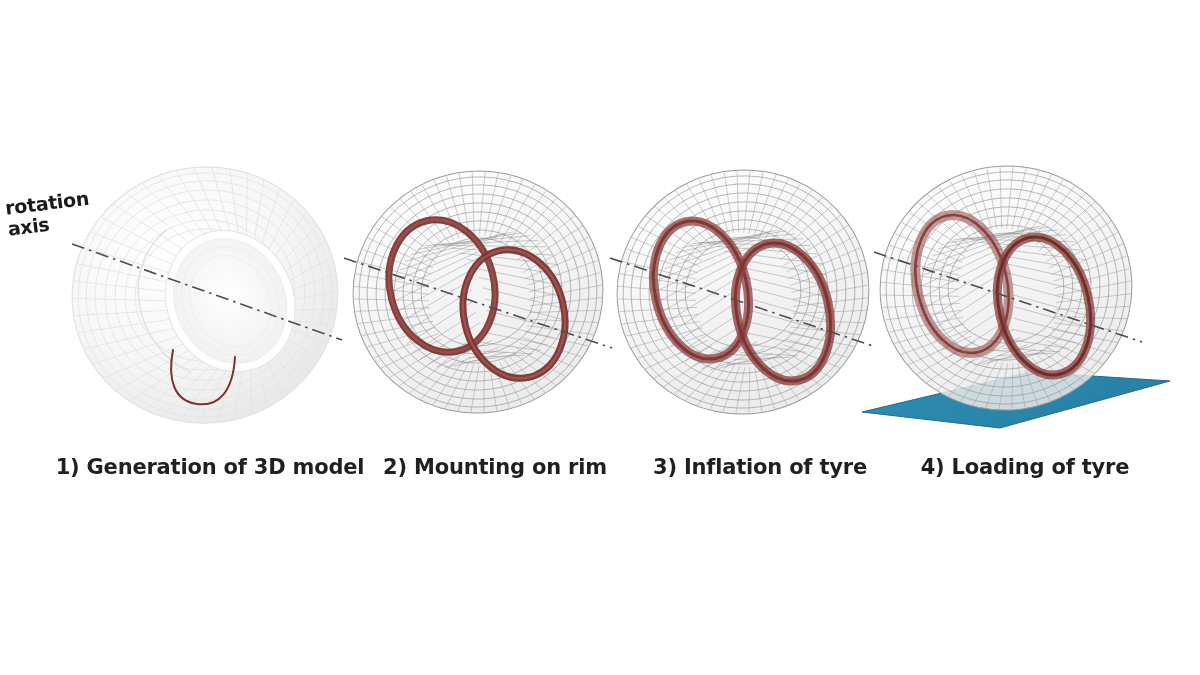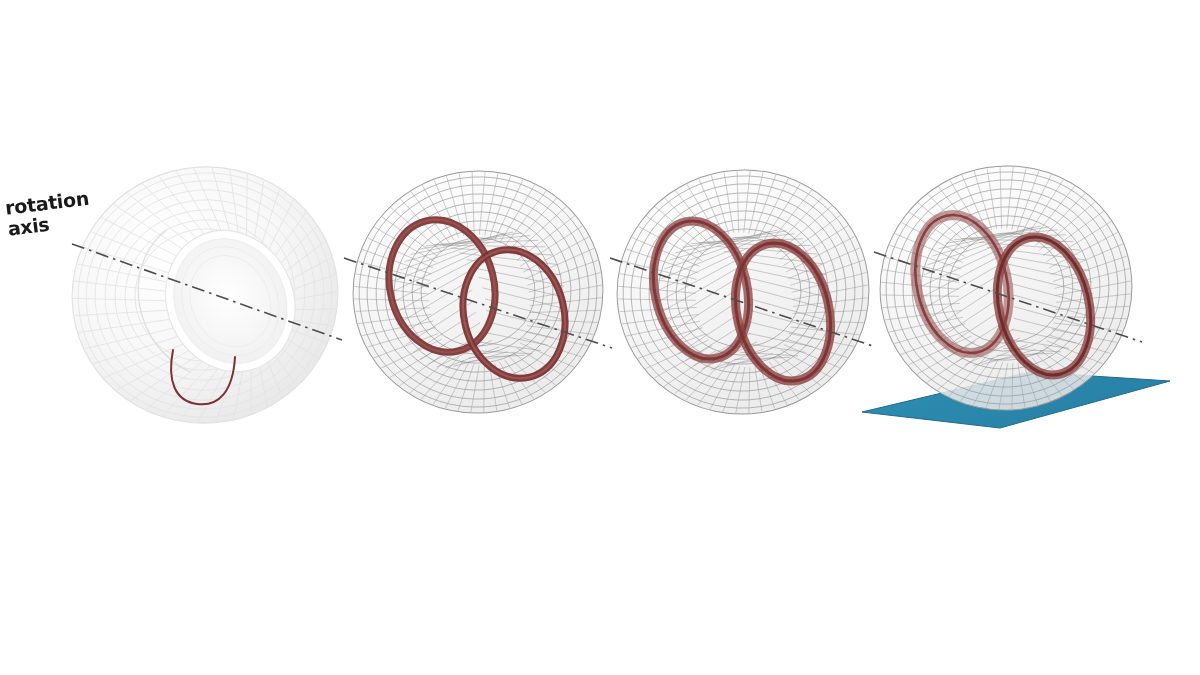--- a/index.html
+++ b/index.html
@@ -577,14 +577,20 @@
 
       <line x1="610" y1="258" x2="876" y2="347"></line>
 
       <line x1="874" y1="252" x2="1142" y2="342"></line>
     </g>
   </svg>
 
   <div class="axis-label" style="left:4px; top:198px;">rotation
 axis</div>
 
+  <div class="caption-row">
+    <div class="caption cap0">1) Generation of 3D model</div>
+    <div class="caption cap1">2) Mounting on rim</div>
+    <div class="caption cap2">3) Inflation of tyre</div>
+    <div class="caption cap3">4) Loading of tyre</div>
+  </div>
 
 </div>
 
 </body></html>

